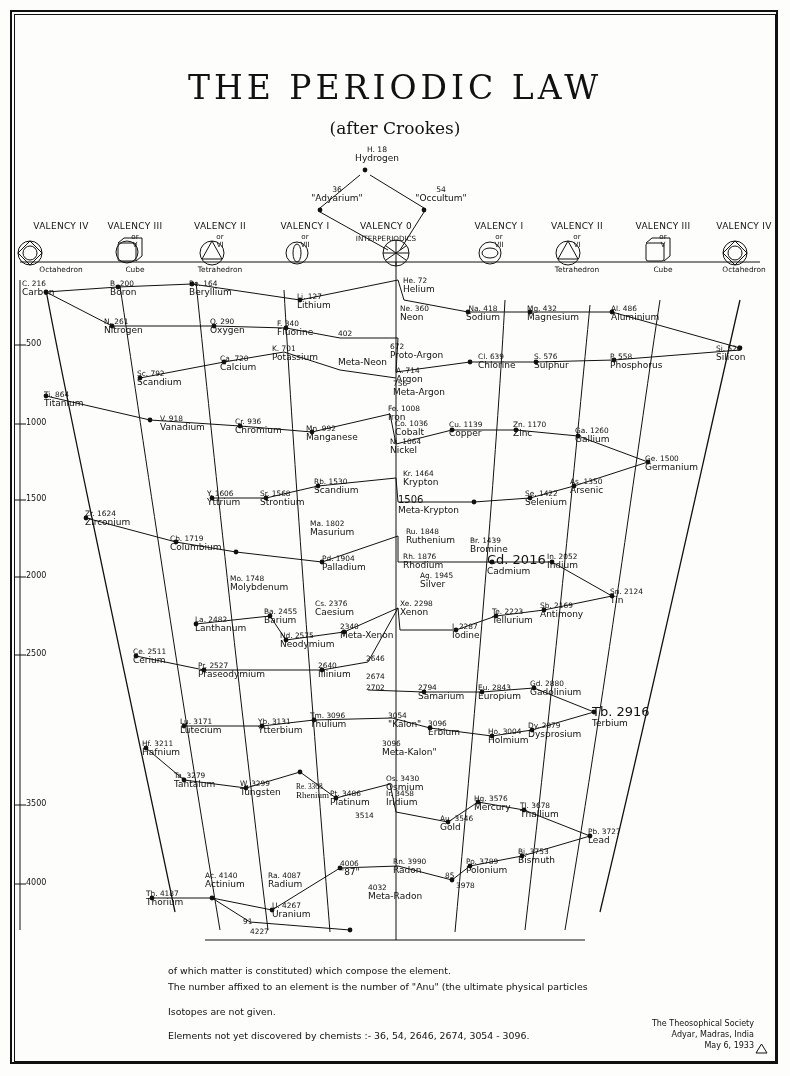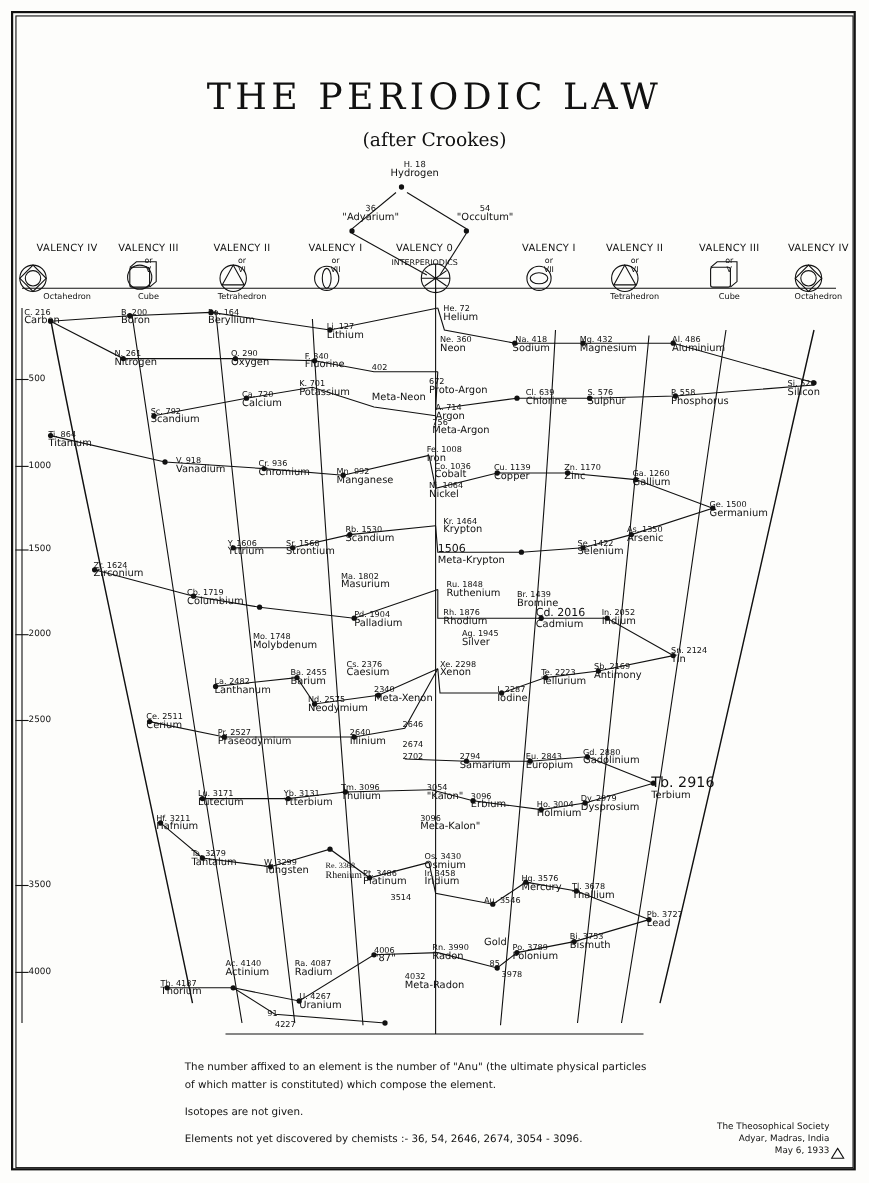--- a/index.html
+++ b/index.html
@@ -552,21 +552,21 @@
       </div>
       <div class="lbl el" style="left: 403px; top: 553px;">
         <div style="font-size: 7.4px;">Rh. 1876</div>
         <div style="font-size: 9px;">Rhodium</div>
       </div>
       <div class="lbl el" style="left: 322px; top: 555px;">
         <div style="font-size: 7.4px;">Pd. 1904</div>
         <div style="font-size: 9px;">Palladium</div>
       </div>
       <div class="lbl el" style="left: 487px; top: 553px;">
-        <div style="font-size: 10px;">Cd. 2016</div>
+        <div style="font-size: 13px;">Cd. 2016</div>
         <div style="font-size: 9px;">Cadmium</div>
       </div>
       <div class="lbl el" style="left: 547px; top: 553px;">
         <div style="font-size: 7.4px;">In. 2052</div>
         <div style="font-size: 9px;">Indium</div>
       </div>
       <div class="lbl el" style="left: 420px; top: 572px;">
         <div style="font-size: 7.4px;">Ag. 1945</div>
         <div style="font-size: 9px;">Silver</div>
       </div>
@@ -705,21 +705,21 @@
       </div>
       <div class="lbl el" style="left: 330px; top: 790px;">
         <div style="font-size: 7.4px;">Pt. 3486</div>
         <div style="font-size: 9px;">Platinum</div>
       </div>
       <div class="lbl el" style="left: 355px; top: 812px;">
         <div style="font-size: 7.4px;">3514</div>
       </div>
       <div class="lbl el" style="left: 440px; top: 815px;">
         <div style="font-size: 7.4px;">Au. 3546</div>
-        <div style="font-size: 9px; margin-top: 30px;">Gold</div>
+        <div style="font-size: 9px;">Gold</div>
       </div>
       <div class="lbl el" style="left: 474px; top: 795px;">
         <div style="font-size: 7.4px;">Hg. 3576</div>
         <div style="font-size: 9px;">Mercury</div>
       </div>
       <div class="lbl el" style="left: 520px; top: 802px;">
         <div style="font-size: 7.4px;">Tl. 3678</div>
         <div style="font-size: 9px;">Thallium</div>
       </div>
       <div class="lbl el" style="left: 588px; top: 828px;">
@@ -770,22 +770,22 @@
       </div>
       <div class="lbl el" style="left: 243px; top: 918px;">
         <div style="font-size: 7.4px;">91</div>
       </div>
       <div class="lbl el" style="left: 250px; top: 928px;">
         <div style="font-size: 7.4px;">4227</div>
       </div>
     </div>
 
   <div class="notes">
+    <div>of which matter is constituted) which compose the element.</div>
     <div>The number affixed to an element is the number of "Anu" (the ultimate physical particles</div>
-    <div>of which matter is constituted) which compose the element.</div>
     <div style="height:8px"></div>
     <div>Isotopes are not given.</div>
     <div style="height:8px"></div>
     <div>Elements not yet discovered by chemists :- 36, 54, 2646, 2674, 3054 - 3096.</div>
   </div>
 
   <div class="credit">
     <div>The Theosophical Society</div>
     <div>Adyar, Madras, India</div>
     <div>May 6, 1933</div>

